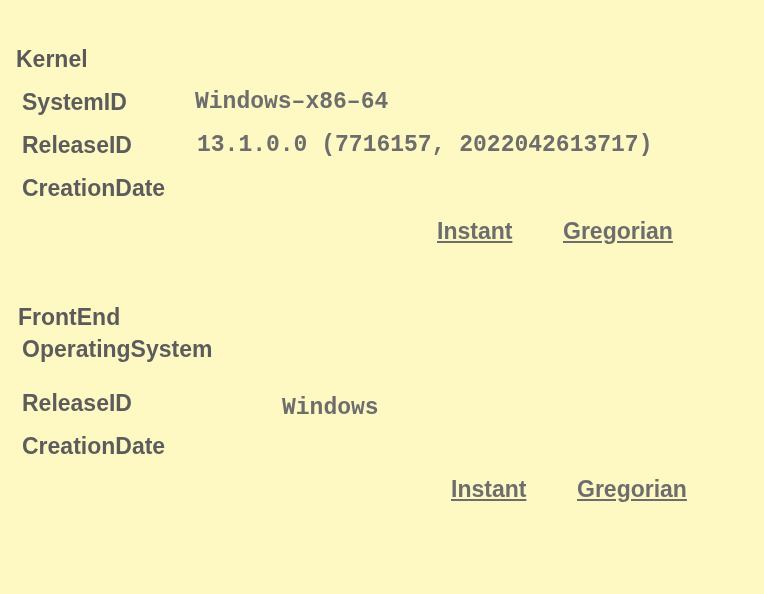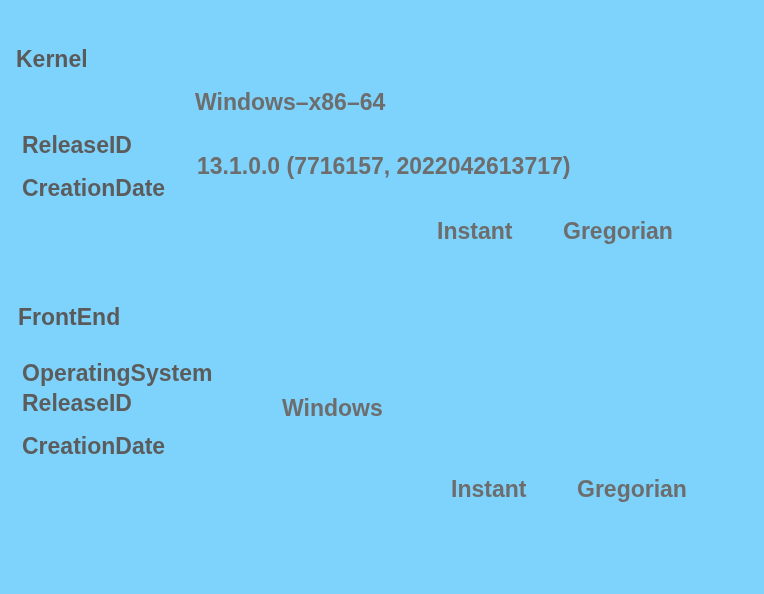--- a/index.html
+++ b/index.html
@@ -4,63 +4,64 @@
 <style>
   html, body {
     margin: 0;
     padding: 0;
     background: #000000;
   }
   .screen {
     position: relative;
     width: 764px;
     height: 594px;
-    background: #7dd3fc;
+    background: #fef9c3;
     overflow: hidden;
     font-family: "Liberation Sans", sans-serif;
     font-weight: bold;
     font-size: 23px;
     line-height: 1;
   }
   .txt {
     position: absolute;
     white-space: pre;
   }
   .hdr   { color: #5a5a5a; }
   .lbl   { color: #5c5c5c; }
-  .val   { color: #6d6d6d; }
-  .tok   { color: #6d6d6d; }
+  .val   { color: #6d6d6d; font-family: Liberation Mono, monospace; }
+  .tok   { color: #6d6d6d; text-decoration: underline; }
 
   
   .k-header        { left: 16px;  top: 48px;  }
   .k-sys-label     { left: 22px;  top: 91px;  }
   .k-sys-value     { left: 195px; top: 91px;  }
   .k-rel-label     { left: 22px;  top: 134px; }
-  .k-rel-value     { left: 197px; top: 134px; margin-top: 21px; }
+  .k-rel-value     { left: 197px; top: 134px; }
   .k-date-label    { left: 22px;  top: 177px; }
   .k-date-instant  { left: 437px; top: 220px; }
   .k-date-calendar { left: 563px; top: 220px; }
 
   
   .f-header        { left: 18px;  top: 306px; }
-  .f-os-label      { left: 22px;  top: 362px; }
+  .f-os-label      { left: 22px;  top: 338px; }
   .f-os-value      { left: 282px; top: 349px; margin-top: 48px; }
   .f-rel-label     { left: 22px;  top: 392px; }
   .f-rel-value     { left: 197px; top: 392px; }
   .f-date-label    { left: 22px;  top: 435px; }
   .f-date-instant  { left: 451px; top: 478px; }
   .f-date-calendar { left: 577px; top: 478px; }
 </style>
 </head>
 <body>
 
 <div class="screen">
 
   <div class="txt hdr k-header">Kernel</div>
 
+  <div class="txt lbl k-sys-label">SystemID</div>
   <div class="txt val k-sys-value">Windows–x86–64</div>
 
   <div class="txt lbl k-rel-label">ReleaseID</div>
   <div class="txt val k-rel-value">13.1.0.0 (7716157, 2022042613717)</div>
 
   <div class="txt lbl k-date-label">CreationDate</div>
   <div class="txt tok k-date-instant">Instant</div>
   <div class="txt tok k-date-calendar">Gregorian</div>
 
   <div class="txt hdr f-header">FrontEnd</div>

